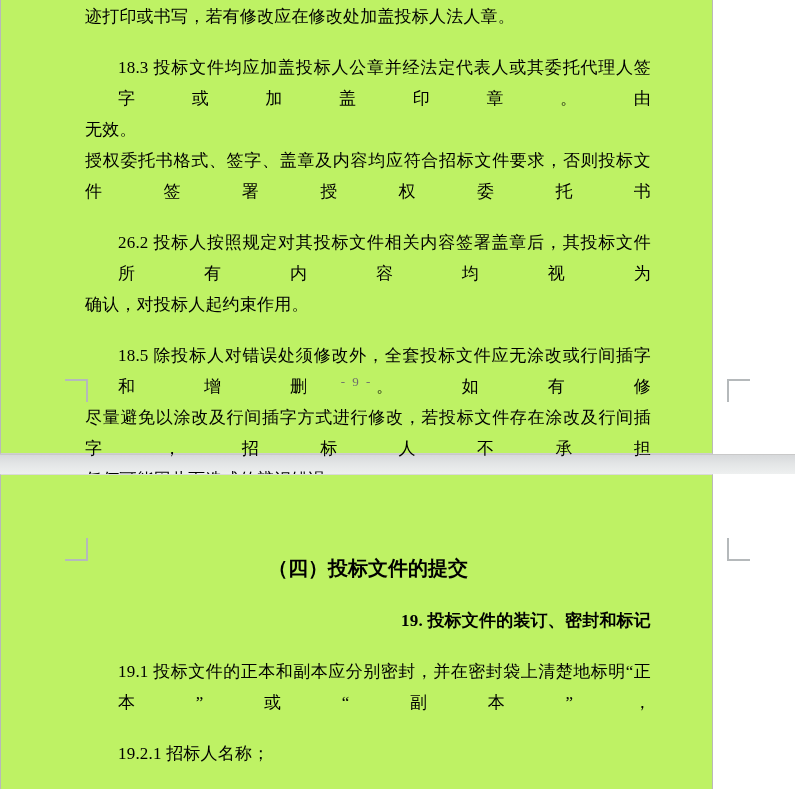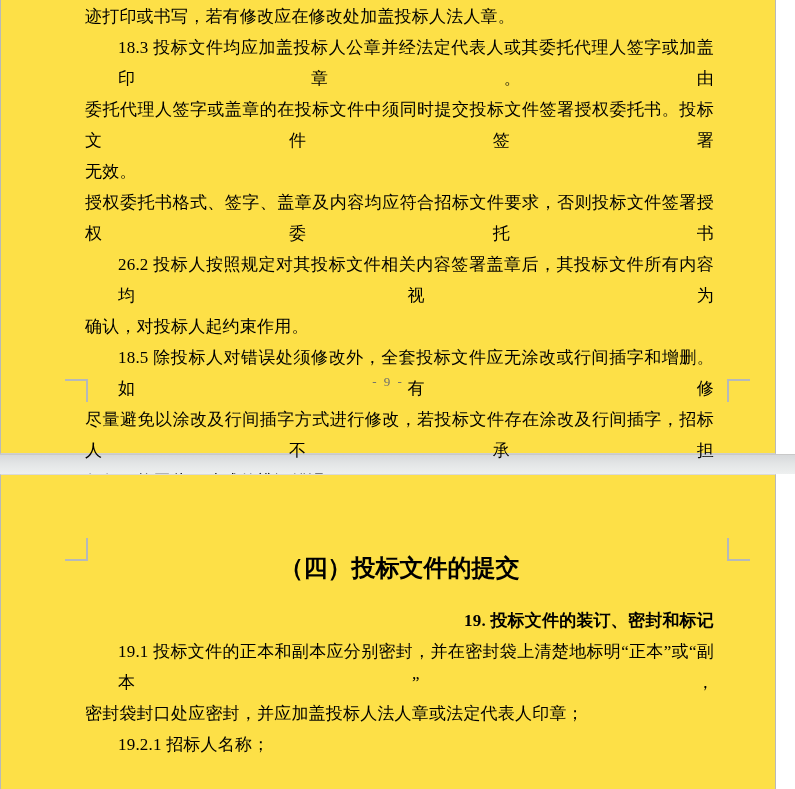--- a/index.html
+++ b/index.html
@@ -12,23 +12,23 @@
     font-family: "Liberation Serif", "DejaVu Serif", serif;
   }
   .doc-viewport {
     position: relative;
     width: 795px;
     height: 789px;
     background: #fff;
   }
   .page {
     position: relative;
-    width: 776px;
+    width: 713px;
     box-sizing: border-box;
-    background: #fde047;
+    background: #bef264;
     border-left: 1px solid #b9b9b9;
     border-right: 1px solid #b9b9b9;
   }
   .page-1 { height: 454px; border-bottom: 1px solid #cfcfcf; }
   .page-2 { height: 315px; border-top: 1px solid #dadada; }
   .page-separator {
     width: 795px;
     height: 20px;
     background: linear-gradient(180deg, #d7d9db 0%, #e3e5e6 45%, #eef0f0 100%);
     border-top: 1px solid #c9c9c9;
@@ -46,29 +46,29 @@
     line-height: 31px;
     color: #000000;
     white-space: nowrap;
     letter-spacing: 0.2px;
   }
   .line.full {
     white-space: normal;
     text-align: justify;
     text-align-last: justify;
   }
-  .line.indent { padding-left: 33px; }
+  .line.indent { padding-left: 33px; margin-top: 20px; }
   .line.bold { font-weight: 700; text-align: right; }
   .section-heading {
     position: absolute;
     left: 84px;
     right: 61px;
     top: 78px;
     text-align: center;
-    font-size: 24px;
+    font-size: 20px;
     font-weight: 700;
     line-height: 31px;
     color: #000;
   }
   .page-number {
     position: absolute;
     left: 0;
     right: 0;
     top: 374px;
     text-align: center;
@@ -90,21 +90,20 @@
 </style>
 </head>
 <body>
 
 <div class="doc-viewport">
 
   <div class="page page-1">
     <div class="text-block">
         <div class="line">迹打印或书写，若有修改应在修改处加盖投标人法人章。</div>
         <div class="line indent full">18.3 投标文件均应加盖投标人公章并经法定代表人或其委托代理人签字或加盖印章。由</div>
-        <div class="line full">委托代理人签字或盖章的在投标文件中须同时提交投标文件签署授权委托书。投标文件签署</div>
         <div class="line">无效。</div>
         <div class="line full">授权委托书格式、签字、盖章及内容均应符合招标文件要求，否则投标文件签署授权委托书</div>
         <div class="line indent full">26.2 投标人按照规定对其投标文件相关内容签署盖章后，其投标文件所有内容均视为</div>
         <div class="line">确认，对投标人起约束作用。</div>
         <div class="line indent full">18.5 除投标人对错误处须修改外，全套投标文件应无涂改或行间插字和增删。如有修</div>
         <div class="line full">尽量避免以涂改及行间插字方式进行修改，若投标文件存在涂改及行间插字，招标人不承担</div>
         <div class="line">任何可能因此而造成的辨识错误。</div>
         <div class="line indent bold">18.6 纸质投标文件建议采用双面打印(此条不作为废标条件)。</div>
       </div>
     <div class="corner-mark mark-tl-of-bottom-left"></div>
@@ -114,18 +113,17 @@
 
   <div class="page-separator"></div>
 
   <div class="page page-2">
     <div class="corner-mark mark-bl-of-top-left"></div>
     <div class="corner-mark mark-br-of-top-right"></div>
     <div class="section-heading">（四）投标文件的提交</div>
     <div class="text-block">
         <div class="line bold">19. 投标文件的装订、密封和标记</div>
         <div class="line indent full">19.1 投标文件的正本和副本应分别密封，并在密封袋上清楚地标明“正本”或“副本”，</div>
-        <div class="line">密封袋封口处应密封，并应加盖投标人法人章或法定代表人印章；</div>
         <div class="line indent">19.2.1 招标人名称；</div>
       </div>
   </div>
 
 </div>
 
 </body></html>

